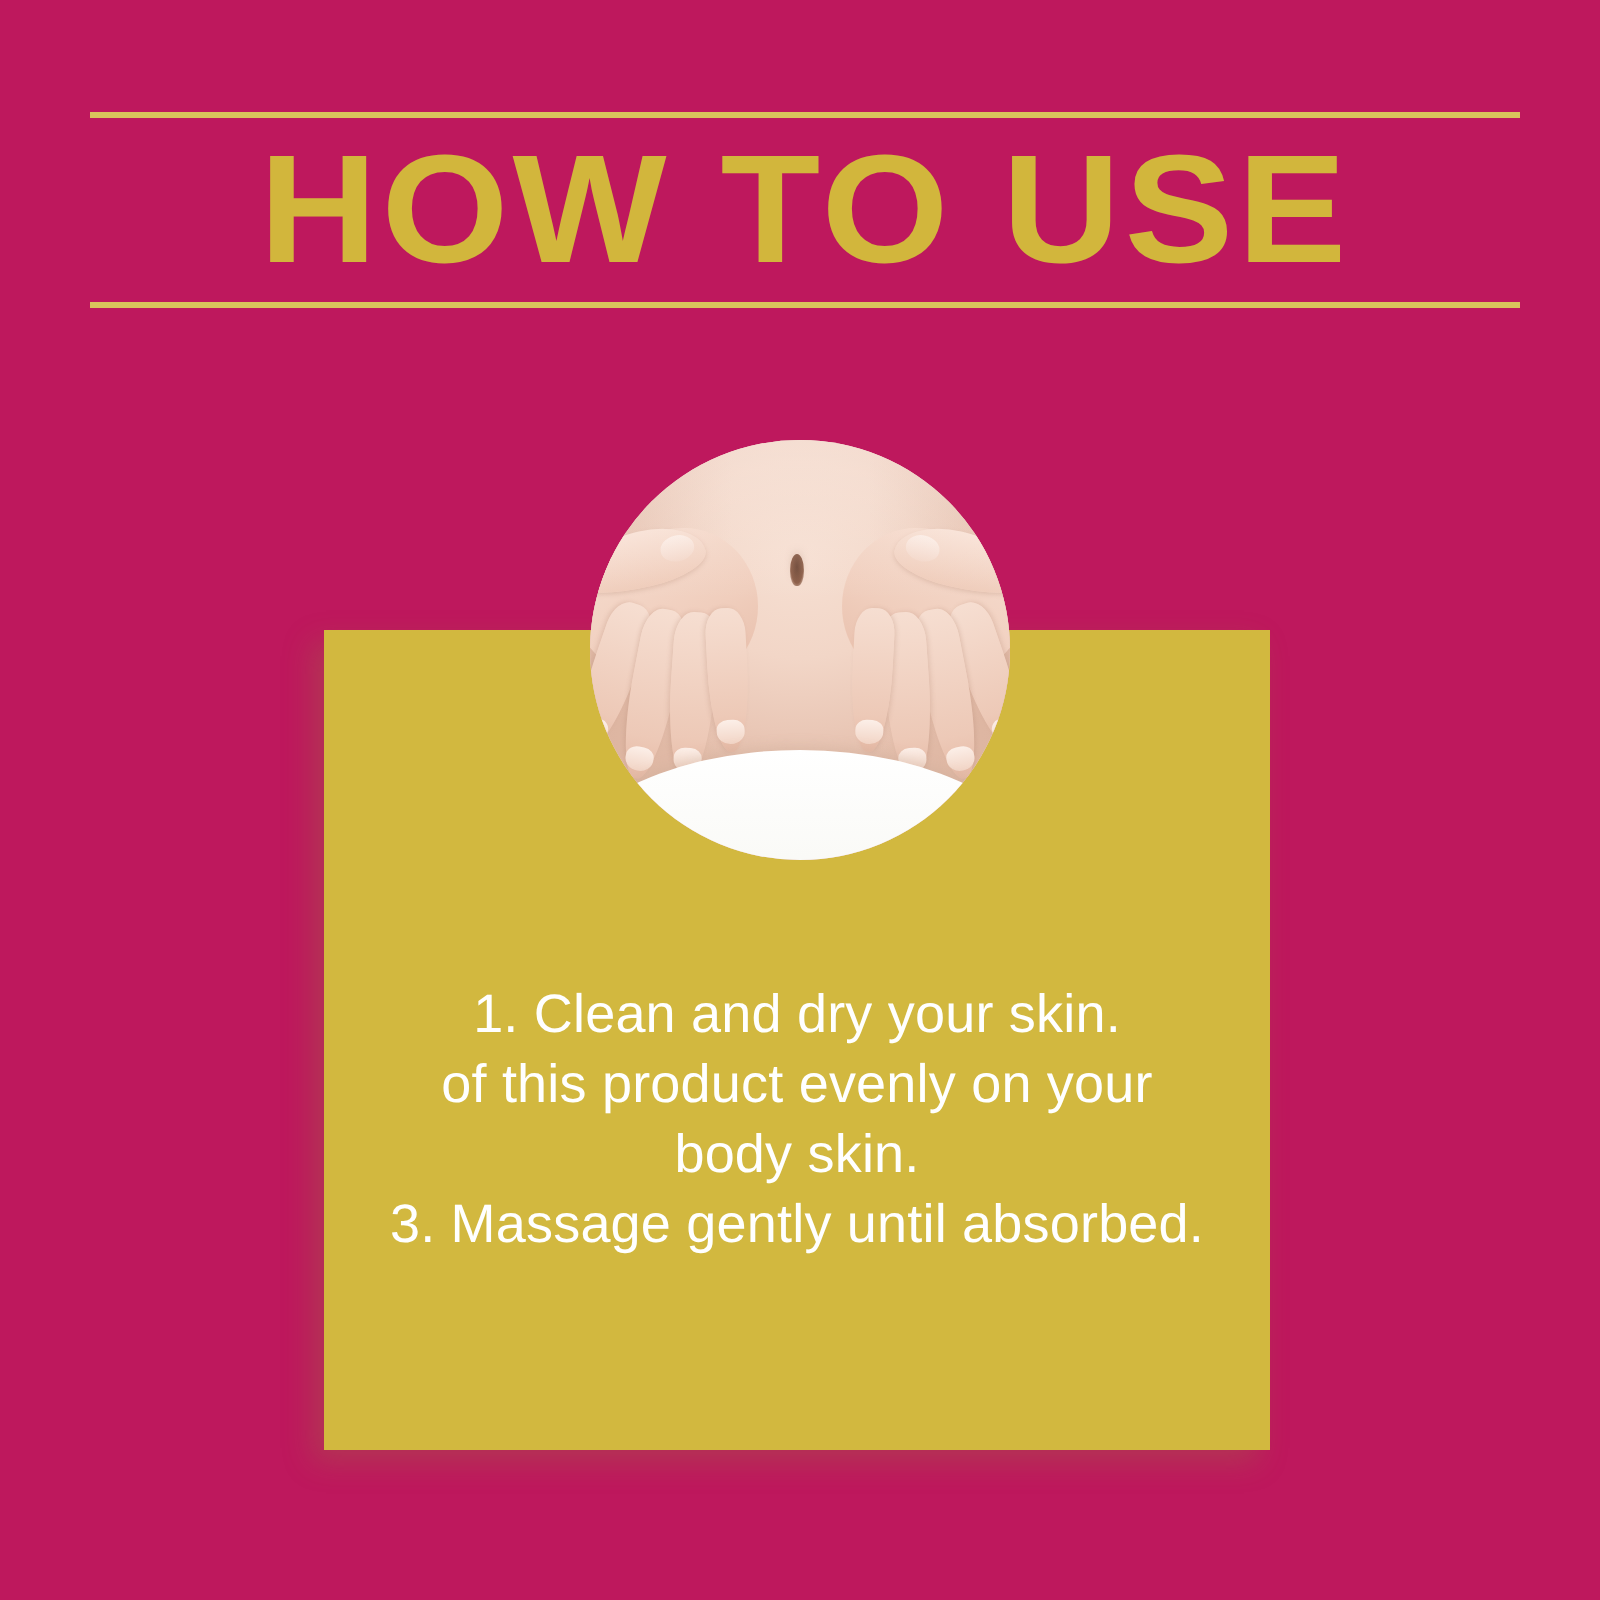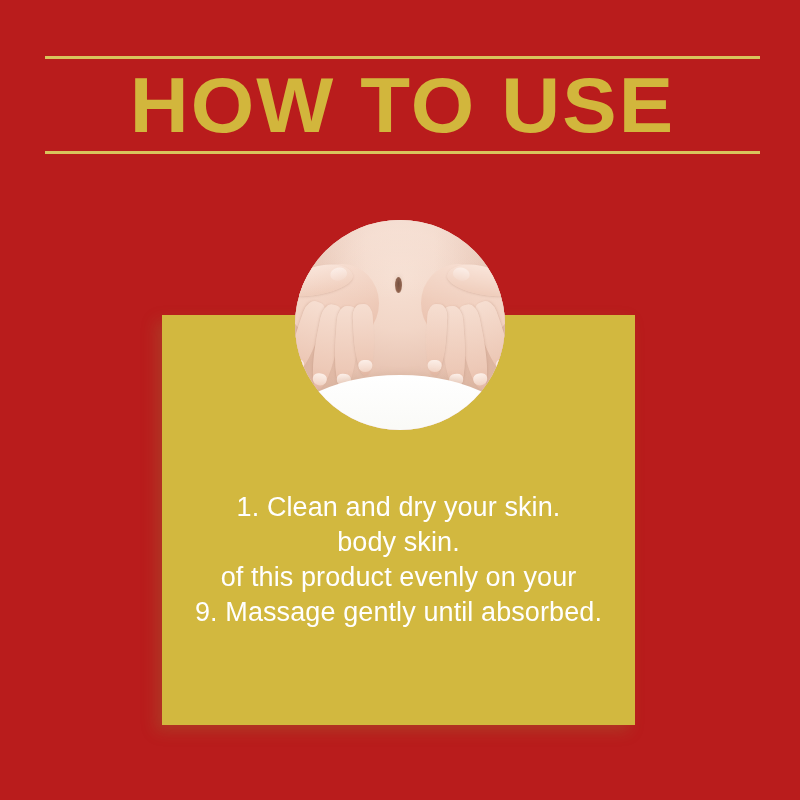--- a/index.html
+++ b/index.html
@@ -10,21 +10,21 @@
     width: 800px;
     height: 800px;
     overflow: hidden;
     font-family: "Liberation Sans", sans-serif;
   }
 
   #poster {
     position: relative;
     width: 800px;
     height: 800px;
-    background: #b91c1c;
+    background: #be185d;
     overflow: hidden;
     text-decoration: underline;
   }
 
   
   #header {
     position: absolute;
     left: 45px;
     top: 56px;
     width: 715px;
@@ -217,23 +217,23 @@
 
   <div id="header">
     <div class="rule rule-top"></div>
     <div id="title">HOW TO USE</div>
     <div class="rule rule-bottom"></div>
   </div>
 
   <div id="panel">
     <div id="steps">
       <span class="step-line">1. Clean and dry your skin.</span>
+      <span class="step-line">of this product evenly on your</span>
       <span class="step-line">body skin.</span>
-      <span class="step-line">of this product evenly on your</span>
-      <span class="step-line">9. Massage gently until absorbed.</span>
+      <span class="step-line">3. Massage gently until absorbed.</span>
     </div>
   </div>
 
   <div id="photo">
     <div class="scene">
       <div class="skin"></div>
       <div class="shade-l"></div>
       <div class="shade-r"></div>
       <div class="navel"></div>
 

